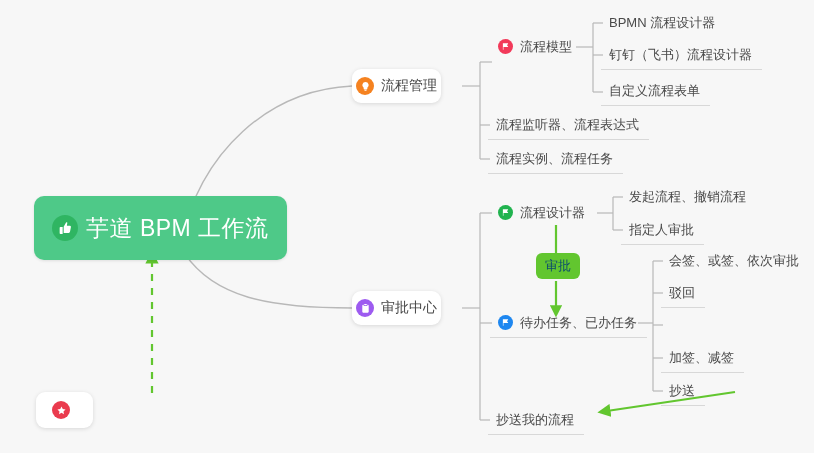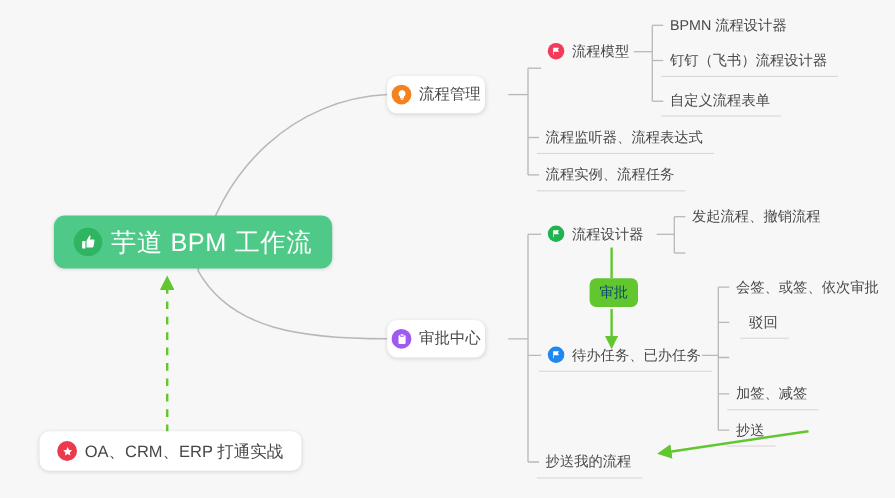--- a/index.html
+++ b/index.html
@@ -30,23 +30,22 @@
     box-sizing: border-box;
     display: flex;
     align-items: center;
     white-space: nowrap;
   }
   
   .node-root {
     background: #4ec988;
     border-radius: 10px;
     padding: 0 18px;
-    height: 48px;
+    height: 64px;
     box-shadow: 0 1px 3px rgba(0,0,0,0.10);
-    margin-left: 15px;
   }
   .node-root .label {
     color: #ffffff;
     font-size: 23px;
     letter-spacing: 0.5px;
   }
   
   .node-card {
     background: #ffffff;
     border-radius: 9px;
@@ -240,34 +239,37 @@
     <span class="ico ico-sm ico-gflag">
       <svg width="9" height="9" viewBox="0 0 24 24" fill="#ffffff">
         <path d="M5 3.5h13.2a.8.8 0 0 1 .62 1.3L16 8.5l2.82 3.7a.8.8 0 0 1-.62 1.3H6.6v7.1H5z"></path>
       </svg>
     </span>
     <span class="label">流程设计器</span>
   </div>
   <div class="node node-line no-rule" style="left:621px; top:182px;">
     <span class="label">发起流程、撤销流程</span>
   </div>
+  <div class="node node-line" style="left:621px; top:215px;">
+    <span class="label">指定人审批</span>
+  </div>
 
   <div class="node node-line" style="left:490px; top:308px;">
     <span class="ico ico-sm ico-blue">
       <svg width="9" height="9" viewBox="0 0 24 24" fill="#ffffff">
         <path d="M5 3.5h13.2a.8.8 0 0 1 .62 1.3L16 8.5l2.82 3.7a.8.8 0 0 1-.62 1.3H6.6v7.1H5z"></path>
       </svg>
     </span>
     <span class="label">待办任务、已办任务</span>
   </div>
 
   <div class="node node-line no-rule" style="left:661px; top:246px;">
     <span class="label">会签、或签、依次审批</span>
   </div>
-  <div class="node node-line" style="left:661px; top:278px;margin-left:12px;">
+  <div class="node node-line" style="left:661px; top:278px;">
     <span class="label">驳回</span>
   </div>
   <div class="node node-line" style="left:661px; top:343px;">
     <span class="label">加签、减签</span>
   </div>
   <div class="node node-line" style="left:661px; top:376px;">
     <span class="label">抄送</span>
   </div>
 
   <div class="node node-line" style="left:488px; top:405px;">
@@ -277,16 +279,15 @@
   <div class="chip" style="left:536px; top:253px;">
     <span class="label">审批</span>
   </div>
 
   <div class="node node-bottom" style="left:36px; top:392px;">
     <span class="ico ico-md ico-red">
       <svg width="11" height="11" viewBox="0 0 24 24" fill="#ffffff">
         <path d="M12 3.2l2.7 5.6 6.1.85-4.45 4.3 1.07 6.05L12 17.1l-5.42 2.9 1.07-6.05L3.2 9.65l6.1-.85z"></path>
       </svg>
     </span>
-    <span class="label">OA、CRM、ERP 打通实战</span>
   </div>
 
 </div>
 
 </body></html>

